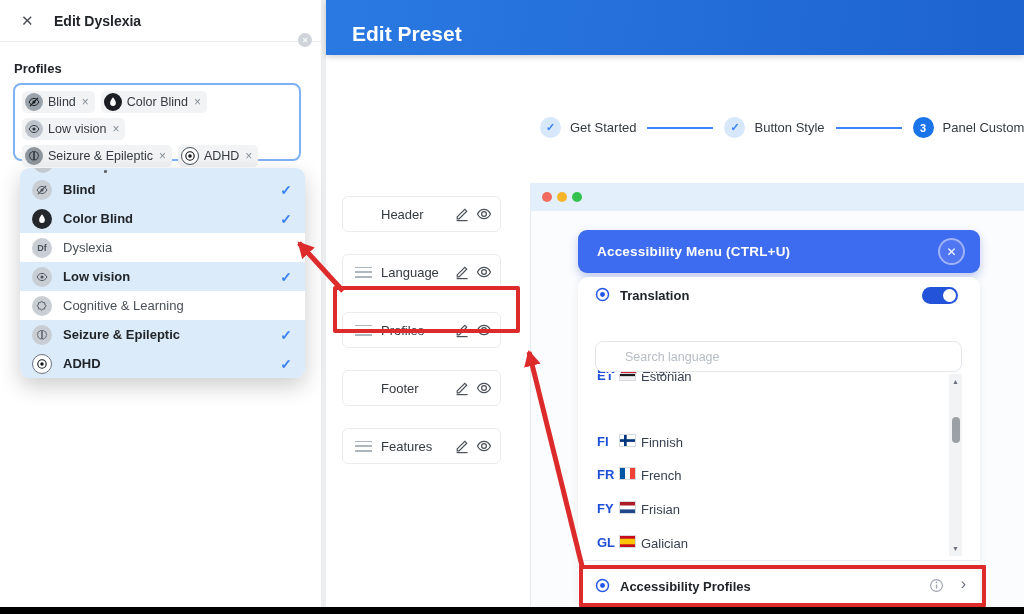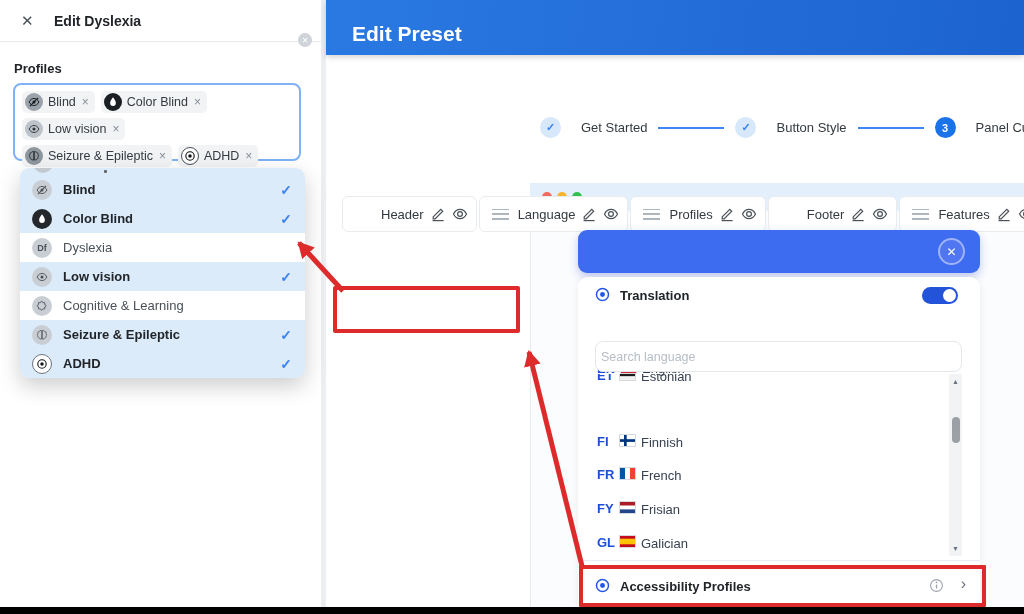--- a/index.html
+++ b/index.html
@@ -57,25 +57,25 @@
                box-shadow:0 2px 6px rgba(0,0,0,.18);}
   .main-title{position:absolute;left:26px;top:22px;font-size:21px;font-weight:bold;color:#fff;}
 
   
   .stepper{position:absolute;left:540px;top:117px;display:flex;align-items:center;z-index:3;}
   .step{display:flex;align-items:center;}
   .step-circle{width:21px;height:21px;border-radius:50%;display:flex;align-items:center;
                justify-content:center;font-size:11px;flex:0 0 auto;}
   .step.done .step-circle{background:#d7e8fb;color:#3b82f6;font-weight:bold;}
   .step.current .step-circle{background:#1a73e8;color:#fff;font-weight:bold;}
-  .step-label{margin-left:20px;font-size:13px;color:#343a40;white-space:nowrap;}
+  .step-label{margin-left:9px;font-size:13px;color:#343a40;white-space:nowrap;}
   .step-line{width:66px;height:2px;background:#3f83f8;margin:0 11px;}
 
   
-  .sections{position:absolute;left:342px;top:196px;width:159px;display:flex;flex-direction:row;gap:2px;z-index:3;}
+  .sections{position:absolute;left:342px;top:196px;width:159px;display:flex;flex-direction:column;gap:22px;z-index:3;}
   .sec-card{position:relative;height:36px;background:#fff;border:1px solid #e9ecef;border-radius:6px;
             display:flex;align-items:center;padding:0 8px 0 12px;cursor:pointer;}
   .drag{width:17px;height:11px;display:flex;flex-direction:column;justify-content:space-between;margin-right:9px;}
   .drag i{display:block;height:1.5px;background:#adb5bd;}
   .sec-label{font-size:13px;color:#343a40;flex:1;}
   .mini-ic{width:16px;height:16px;color:#495057;margin-left:6px;cursor:pointer;}
   .mini-ic svg{width:16px;height:16px;display:block;}
 
   
   .preview-bg{position:absolute;left:530px;top:183px;width:494px;height:431px;background:#fbfcfe;
@@ -107,21 +107,21 @@
   .lang-code{font-size:13px;font-weight:bold;color:#1d4ed8;}
   .row-lang-sel .lang-code{position:absolute;left:19px;top:2px;}
   .flag{display:inline-block;width:15px;height:11px;outline:1px solid #d6dade;}
   .flag svg{width:15px;height:11px;display:block;}
   .row-lang-sel .flag{position:absolute;left:43px;top:3px;}
   .row-lang-sel .lang-name{position:absolute;left:64px;top:2px;font-size:13px;color:#374151;}
   .chev-down{position:absolute;right:22px;top:3px;width:14px;height:14px;color:#6b7280;}
   .chev-down svg{width:14px;height:14px;display:block;}
 
   .search-box{position:absolute;left:17px;top:64px;width:367px;height:31px;border:1px solid #e3e7eb;
-              border-radius:8px;font-size:12.5px;color:#495057;padding:0 5px;outline:none;
+              border-radius:8px;font-size:12.5px;color:#495057;padding:0 29px;outline:none;
               font-family:"Liberation Sans",sans-serif;}
   .search-box::placeholder{color:#b6bdc6;}
 
   .lang-viewport{position:absolute;left:0;top:97px;width:402px;height:182px;overflow:hidden;}
   .lang-row{position:absolute;left:0;width:100%;height:16px;cursor:pointer;}
   .lang-row .lang-code{position:absolute;left:19px;top:0;}
   .lang-row .flag{position:absolute;left:42px;top:1px;}
   .lang-row .lang-name{position:absolute;left:63px;top:1px;font-size:13px;color:#374151;}
 
   .scrollbar{position:absolute;right:18px;top:0;width:13px;height:182px;background:#f1f3f4;border-radius:2px;}
@@ -274,20 +274,21 @@
       <span class="mini-ic" data-icon="eye-view">
           <svg viewBox="0 0 16 16">
             <path d="M1.5 8C3 4.9 5.4 3.3 8 3.3s5 1.6 6.5 4.7C13 11.1 10.6 12.7 8 12.7S3 11.1 1.5 8Z" fill="none" stroke="currentColor" stroke-width="1.2"></path>
             <circle cx="8" cy="8" r="2.4" fill="none" stroke="currentColor" stroke-width="1.2"></circle>
           </svg>
         </span>
     </div>
     </div>
 
   <div class="menu-card">
+    <span class="menu-title">Accessibility Menu (CTRL+U)</span>
     <span class="menu-close">✕</span>
   </div>
 
   <div class="menu-body">
     <div class="row-translation">
       <span class="tgt" data-icon="target">
           <svg viewBox="0 0 16 16">
             <circle cx="8" cy="8" r="6.4" fill="none" stroke="currentColor" stroke-width="1.6"></circle>
             <circle cx="8" cy="8" r="2.6" fill="currentColor"></circle>
           </svg>

